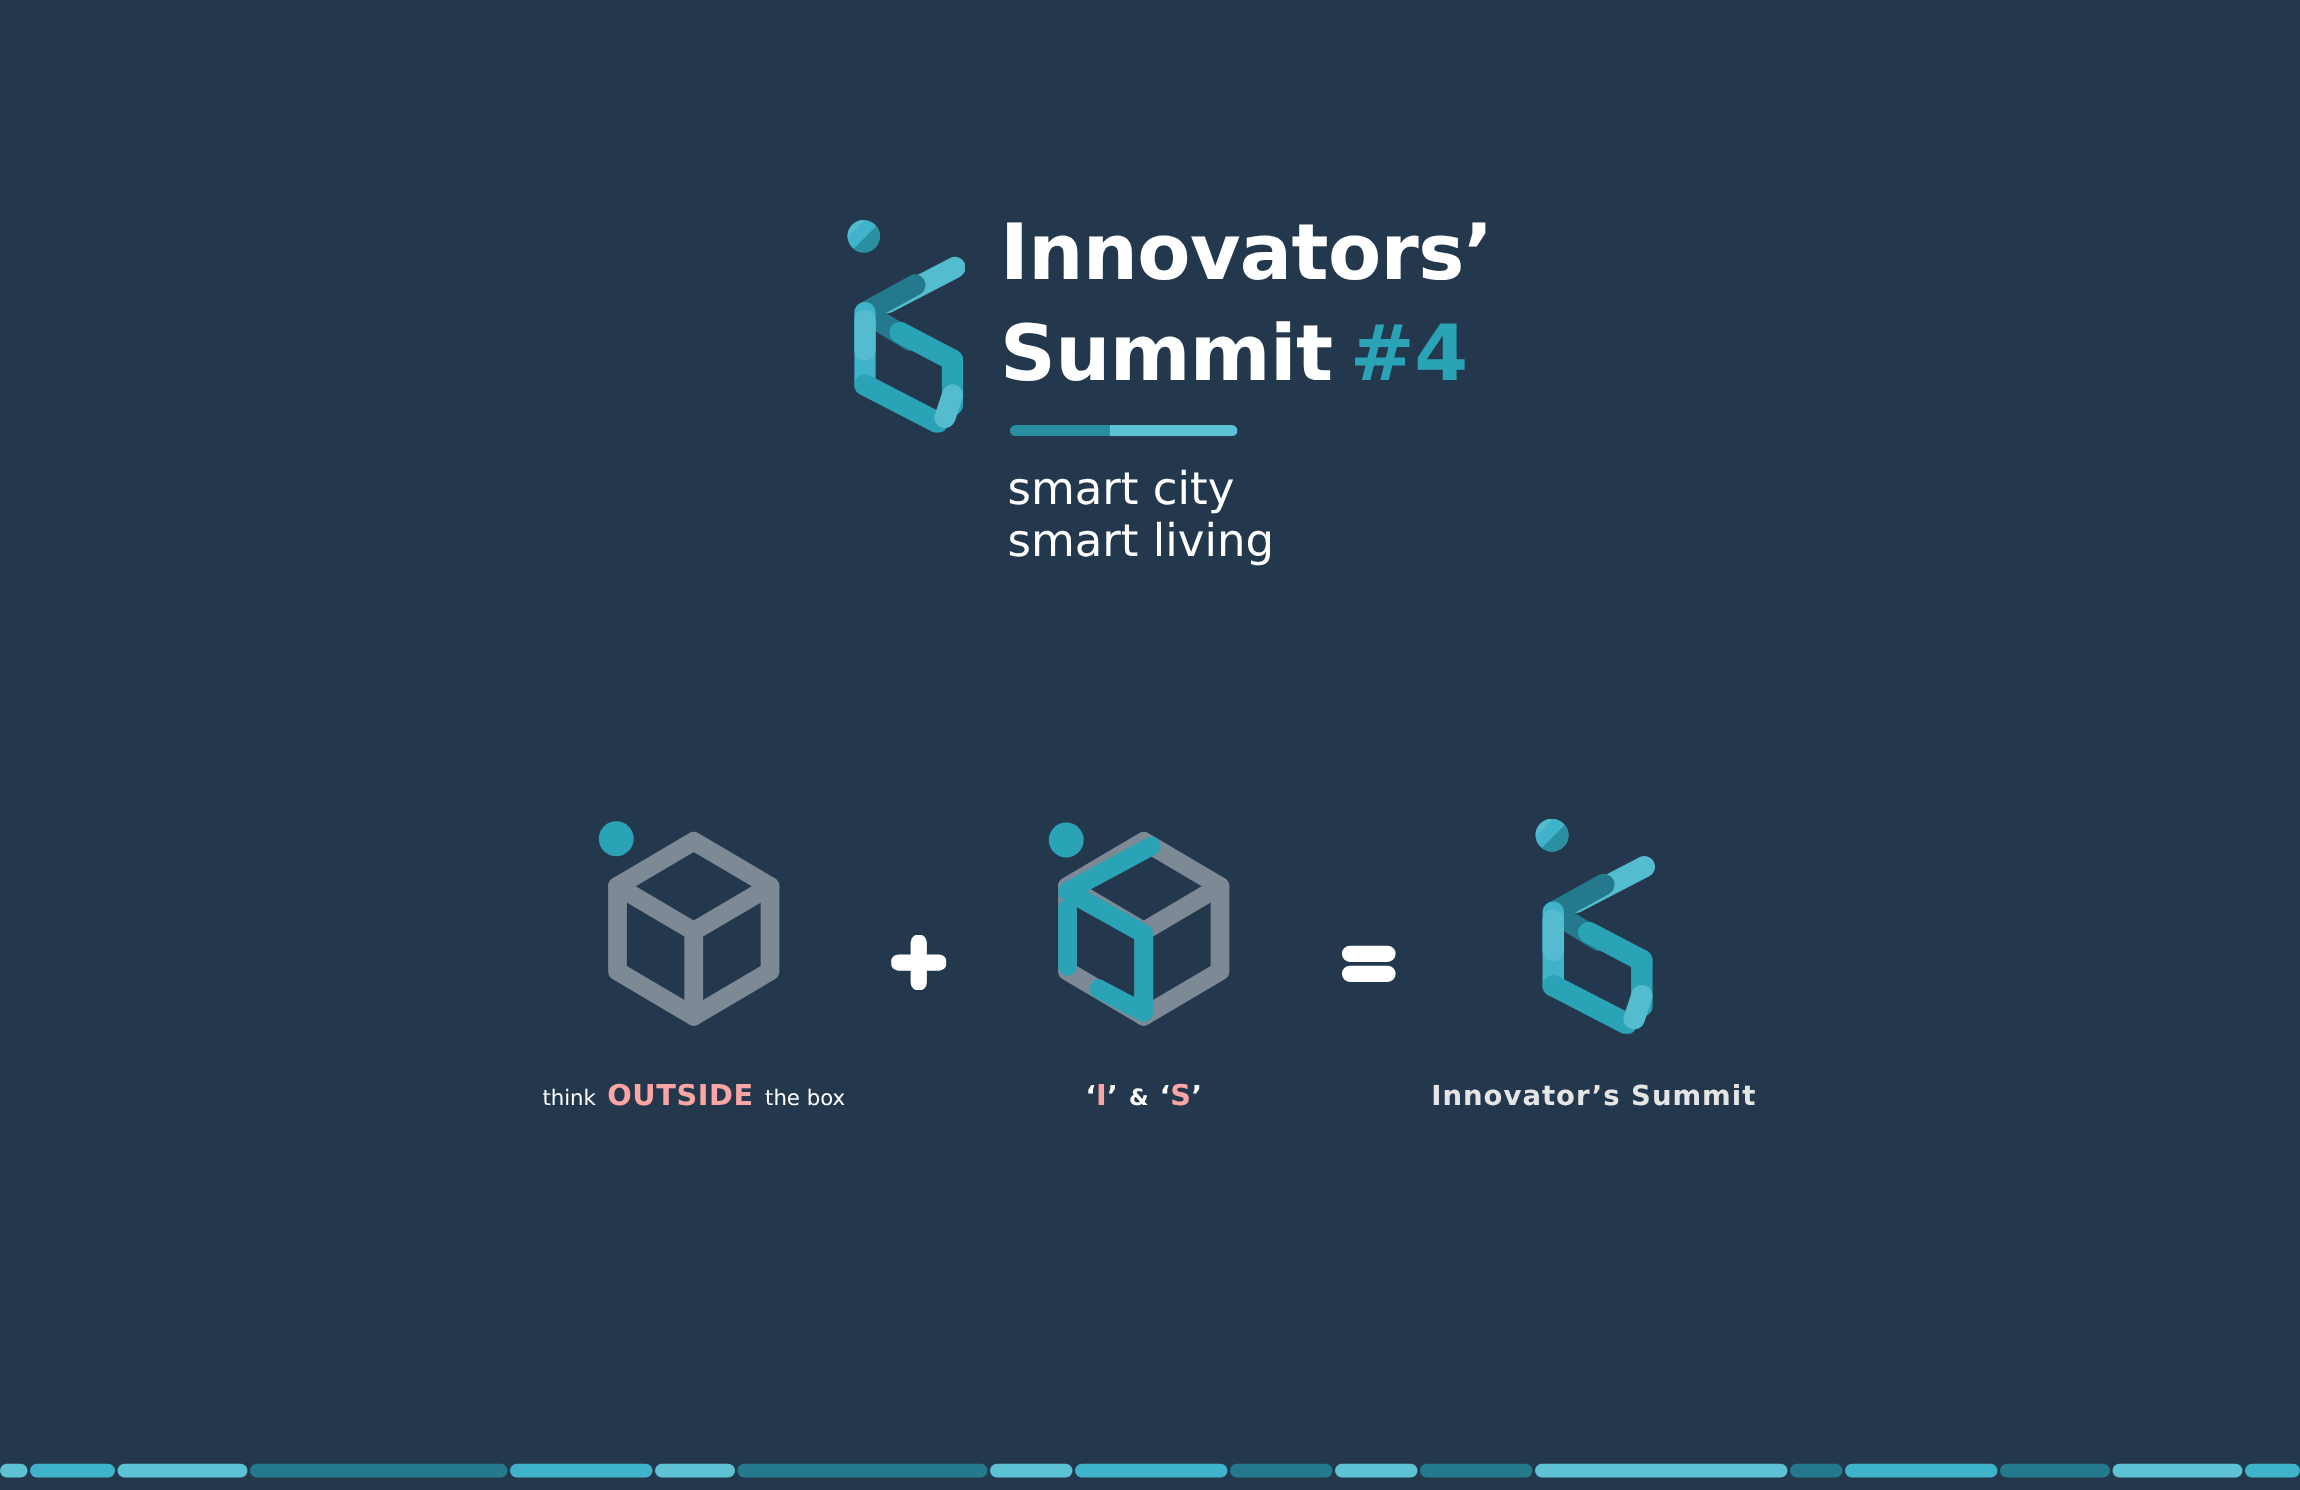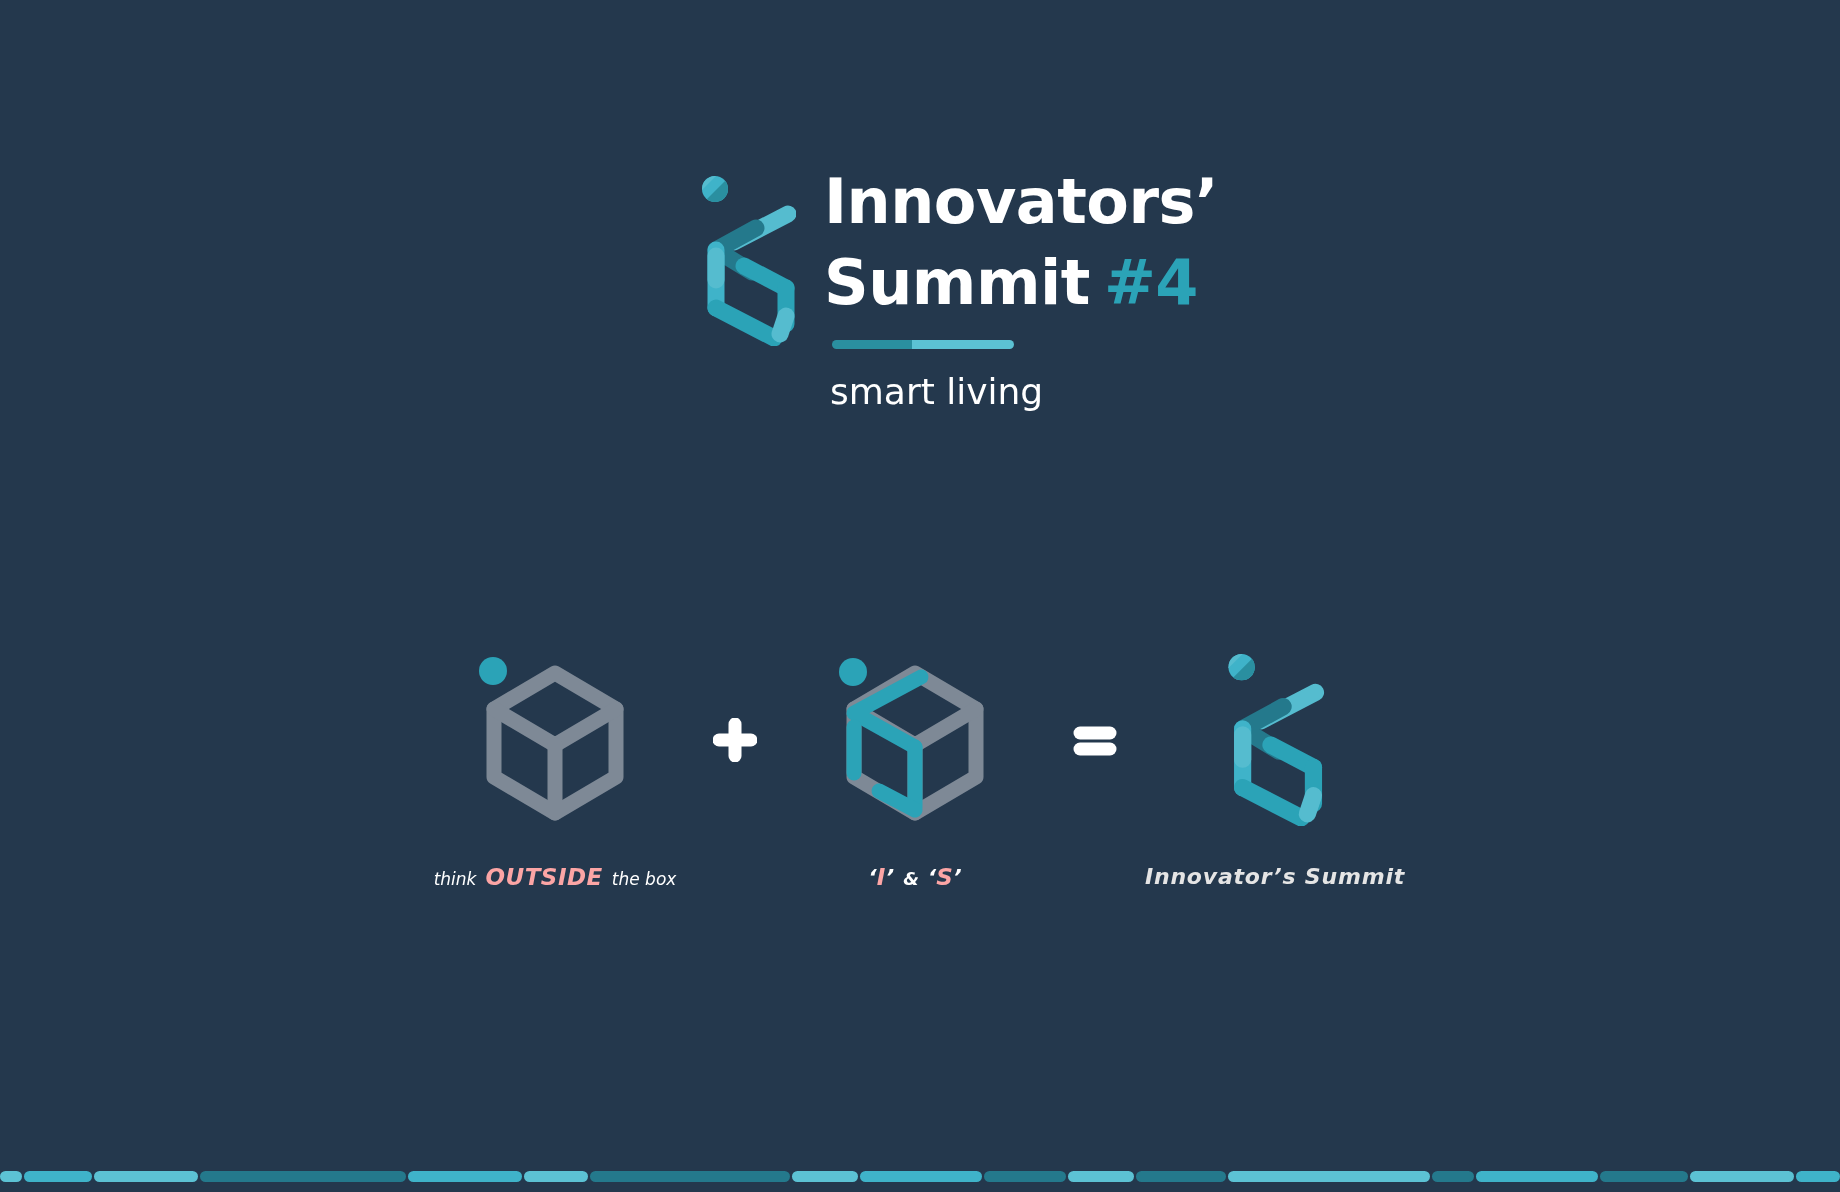--- a/index.html
+++ b/index.html
@@ -17,21 +17,21 @@
 
   #slide {
     position: absolute;
     inset: 0;
     background: #24384d;
   }
 
   
   .lockup {
     position: absolute;
-    left: 700px;
+    left: 676px;
     top: 172px;
     display: flex;
     align-items: flex-start;
   }
   .brand-mark {
     width: 96px;
     height: 170px;
     flex: none;
     margin-top: 4px;
   }
@@ -76,22 +76,21 @@
     color: #ffffff;
     font-weight: 400;
   }
 
   
   .equation {
     position: absolute;
     left: 430px;
     top: 650px;
     display: flex;
-    align-items: flex-start;
-    font-style: italic;
+    align-items: center;
   }
   .eq-item {
     display: flex;
     flex-direction: column;
     align-items: center;
     width: 250px;
   }
   .eq-figure {
     height: 180px;
     display: flex;
@@ -197,20 +196,21 @@
           <span>Summit</span><span class="edition">#4</span>
         </span>
       </div>
 
       <div class="divider">
         <div class="seg-a"></div>
         <div class="seg-b"></div>
       </div>
 
       <div class="tagline">
+        <div>smart city</div>
         <div>smart living</div>
       </div>
     </div>
   </div>
 
   <div class="equation">
 
     <div class="eq-item">
       <div class="eq-figure">
         <svg width="160" height="170" viewBox="0 0 160 170">

